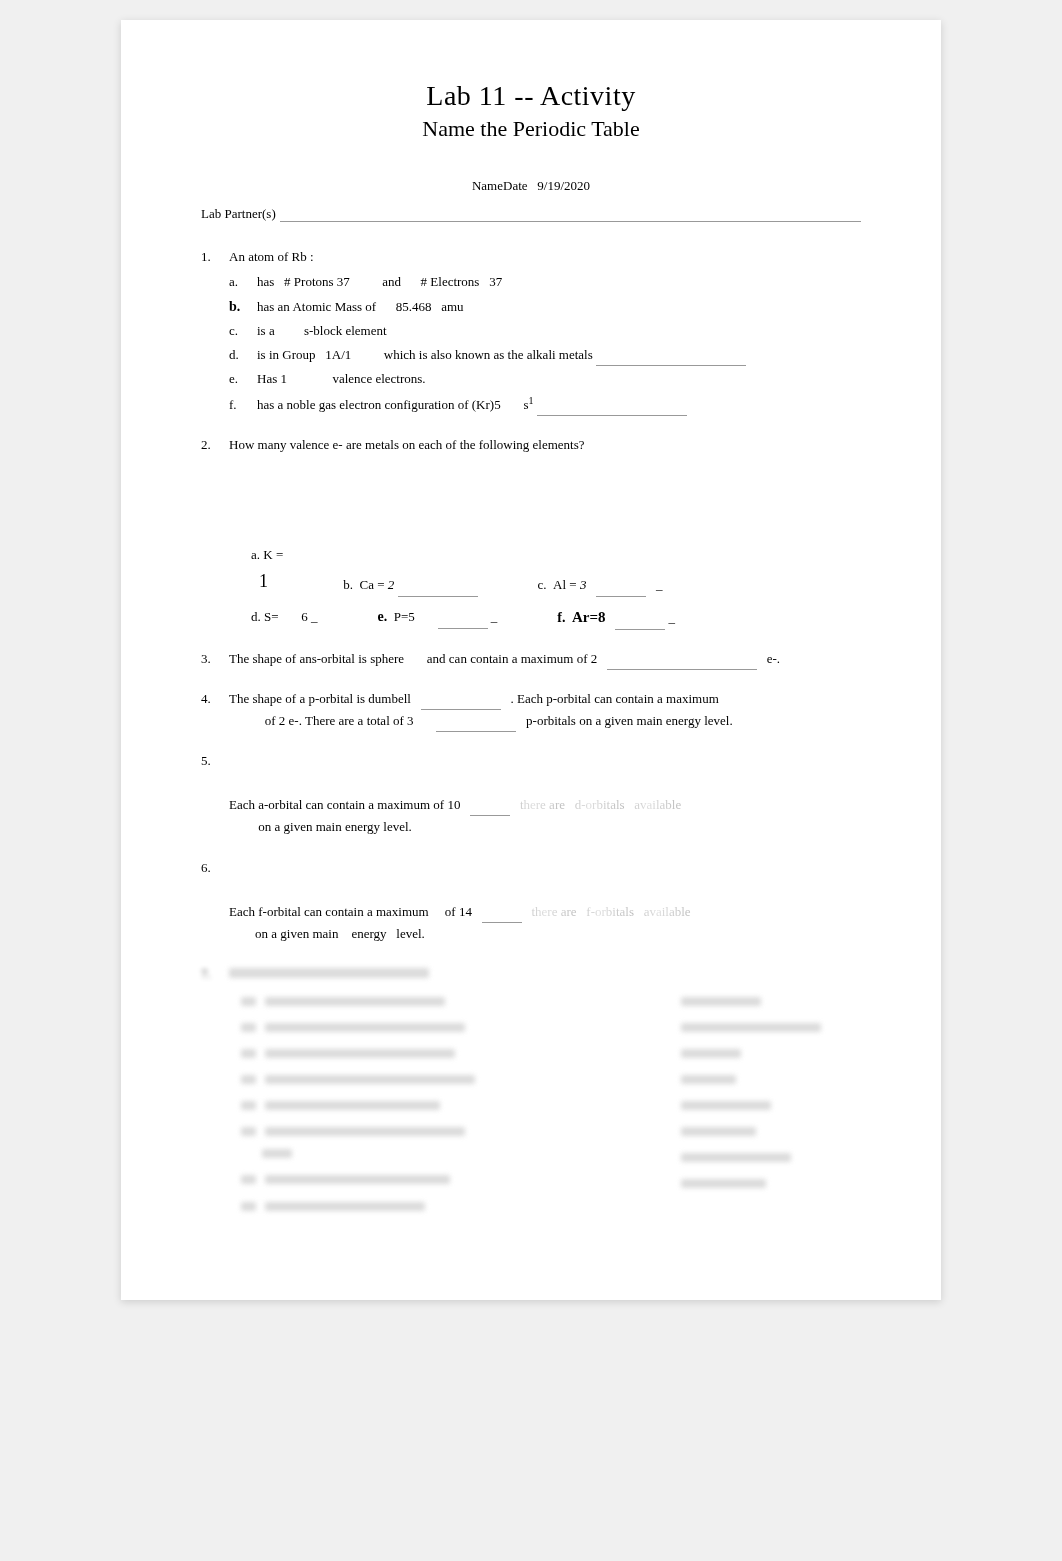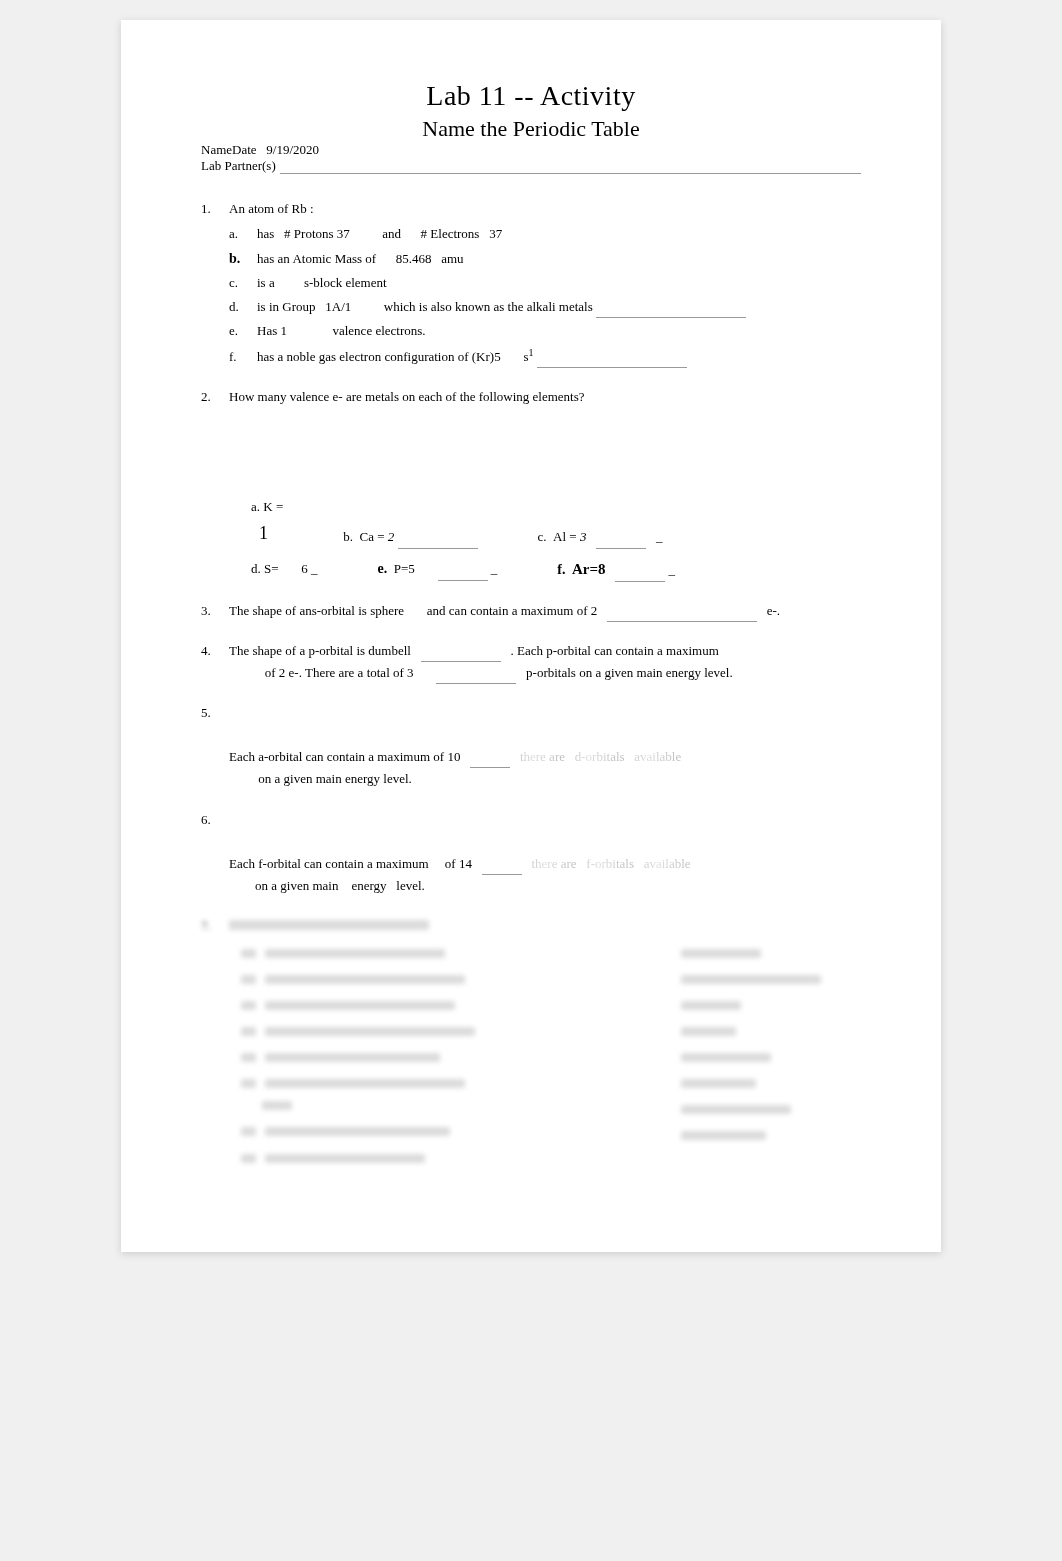--- a/index.html
+++ b/index.html
@@ -13,35 +13,37 @@
     .page {
       background: #fff;
       width: 820px;
       min-height: 1200px;
       padding: 60px 80px 60px 80px;
       box-shadow: 0 2px 8px rgba(0,0,0,0.15);
       position: relative;
     }
     .title-section {
       text-align: center;
+      margin-bottom: 36px;
     }
     .title-main {
       font-size: 28px;
       font-weight: normal;
       letter-spacing: 0.5px;
       margin-bottom: 4px;
     }
     .title-sub {
       font-size: 22px;
       font-weight: normal;
     }
     .header-fields {
       display: flex;
-      justify-content: flex-start;
+      justify-content: center;
       align-items: flex-start;
+      margin-bottom: 12px;
       font-size: 13px;
     }
     .lab-partner-row {
       display: flex;
       align-items: center;
       margin-bottom: 24px;
       font-size: 13px;
     }
     .lab-partner-line {
       border-bottom: 1px solid #999;

